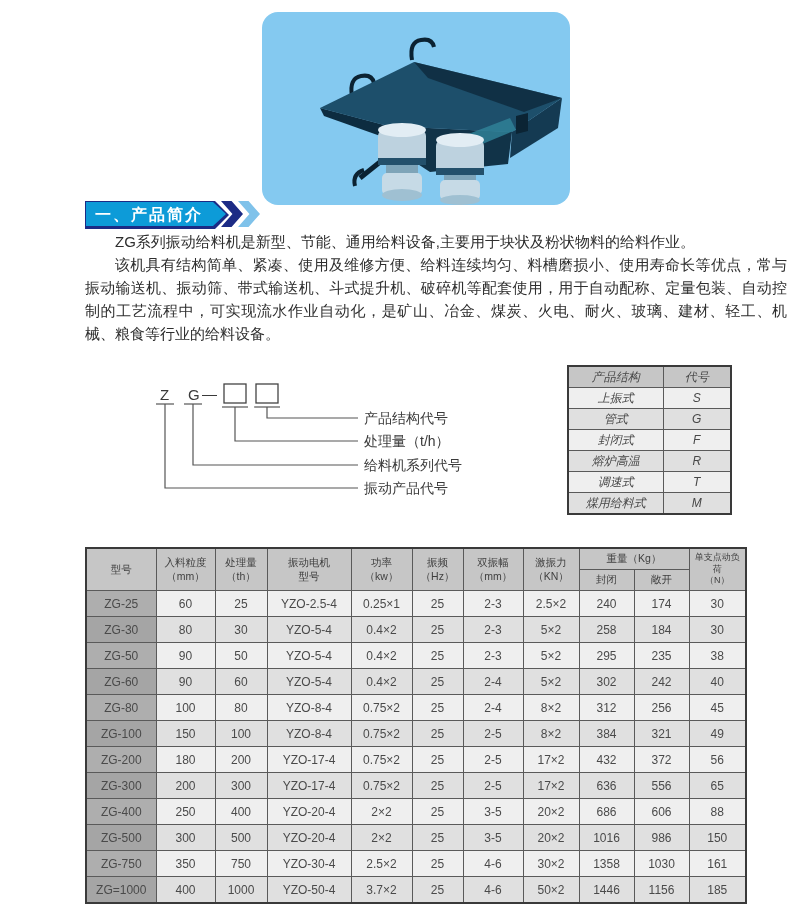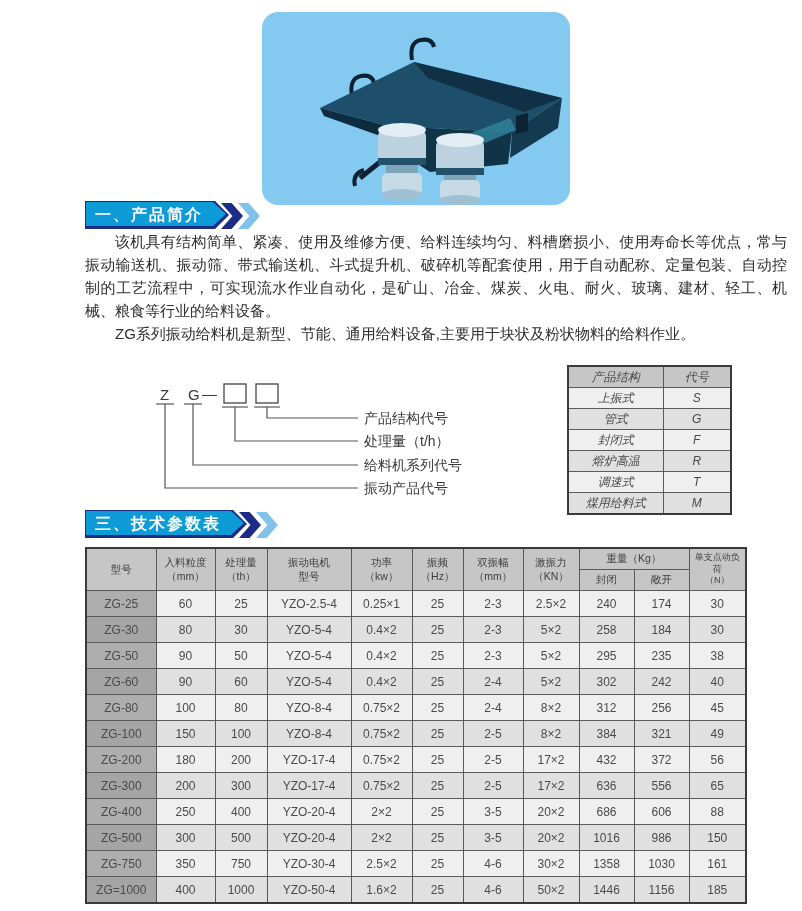--- a/index.html
+++ b/index.html
@@ -3,21 +3,21 @@
 <meta charset="utf-8">
 <style>
   html,body{margin:0;padding:0;background:#ffffff;}
   .page{position:relative;width:802px;height:911px;background:#ffffff;overflow:hidden;
         font-family:"Liberation Sans","DejaVu Sans",sans-serif;}
 
   
   .photo{position:absolute;left:262px;top:12px;width:308px;height:193px;}
 
   
-  .banner{position:absolute;display:flex;align-items:flex-end;height:28px;}
+  .banner{position:absolute;display:flex;align-items:flex-start;height:28px;}
   .banner-body{position:relative;height:28px;}
   .banner-navy{position:absolute;inset:0;background:#1c2b85;
      clip-path:polygon(0 0,calc(100% - 14px) 0,100% 50%,calc(100% - 14px) 100%,0 100%);}
   .banner-blue{position:absolute;left:1px;top:1px;right:3px;bottom:3px;background:#0d9bd8;
      clip-path:polygon(0 0,calc(100% - 13px) 0,100% 50%,calc(100% - 13px) 100%,0 100%);}
   .banner-title{position:relative;z-index:1;display:block;color:#ffffff;font-weight:bold;
      font-size:16px;line-height:28px;letter-spacing:2px;padding:0 26px 0 10px;white-space:nowrap;}
   .chev{display:inline-block;width:22px;height:26px;
      clip-path:polygon(0 0,48% 0,100% 50%,48% 100%,0 100%,52% 50%);}
   .chev-navy{background:#1c2b85;margin-left:-8px;}
@@ -95,22 +95,22 @@
     <div class="banner-body">
       <div class="banner-navy"></div>
       <div class="banner-blue"></div>
       <span class="banner-title">一、产品简介</span>
     </div>
     <span class="chev chev-navy"></span>
     <span class="chev chev-light"></span>
   </div>
 
   <div class="intro">
+    <p>ZG系列振动给料机是新型、节能、通用给料设备,主要用于块状及粉状物料的给料作业。</p>
     <p>该机具有结构简单、紧凑、使用及维修方便、给料连续均匀、料槽磨损小、使用寿命长等优点，常与振动输送机、振动筛、带式输送机、斗式提升机、破碎机等配套使用，用于自动配称、定量包装、自动控制的工艺流程中，可实现流水作业自动化，是矿山、冶金、煤炭、火电、耐火、玻璃、建材、轻工、机械、粮食等行业的给料设备。</p>
-    <p>ZG系列振动给料机是新型、节能、通用给料设备,主要用于块状及粉状物料的给料作业。</p>
   </div>
 
 
   <svg class="diagram" viewBox="0 0 400 124">
     <text class="letter" x="20" y="18">Z</text>
     <text class="letter" x="48" y="18">G</text>
     <text class="letter" x="62" y="17">—</text>
     <rect x="84" y="2" width="22" height="19" fill="none" stroke="#444" stroke-width="1.3"></rect>
     <rect x="116" y="2" width="22" height="19" fill="none" stroke="#444" stroke-width="1.3"></rect>
     <g stroke="#555" stroke-width="1.2">
@@ -161,29 +161,20 @@
           <td>调速式</td>
           <td>T</td>
         </tr>
         <tr>
           <td>煤用给料式</td>
           <td>M</td>
         </tr>
       </tbody>
   </table>
 
-  <div class="banner" style="left:85px;top:510px;">
-    <div class="banner-body">
-      <div class="banner-navy"></div>
-      <div class="banner-blue"></div>
-      <span class="banner-title">三、技术参数表</span>
-    </div>
-    <span class="chev chev-navy"></span>
-    <span class="chev chev-light"></span>
-  </div>
 
   <table class="params-table">
     <colgroup>
       <col style="width:70px">
         <col style="width:59px">
         <col style="width:52px">
         <col style="width:84px">
       <col style="width:61px">
         <col style="width:51px">
         <col style="width:60px">
@@ -380,21 +371,21 @@
           <td>30×2</td>
           <td>1358</td>
           <td>1030</td>
           <td>161</td>
         </tr>
         <tr>
           <td>ZG=1000</td>
           <td>400</td>
           <td>1000</td>
           <td>YZO-50-4</td>
-          <td>1.6×2</td>
+          <td>3.7×2</td>
           <td>25</td>
           <td>4-6</td>
           <td>50×2</td>
           <td>1446</td>
           <td>1156</td>
           <td>185</td>
         </tr>
       </tbody>
   </table>
 

